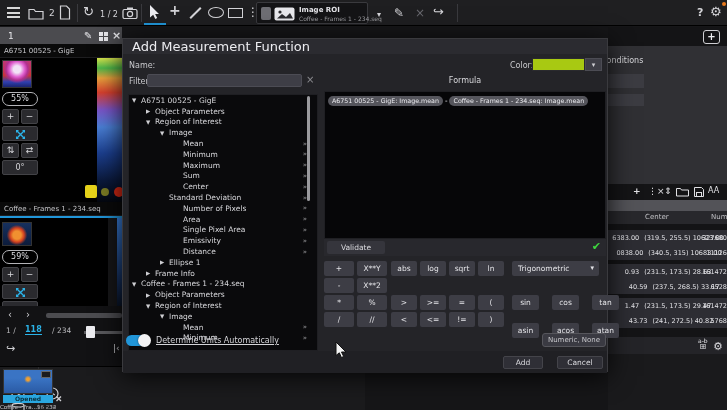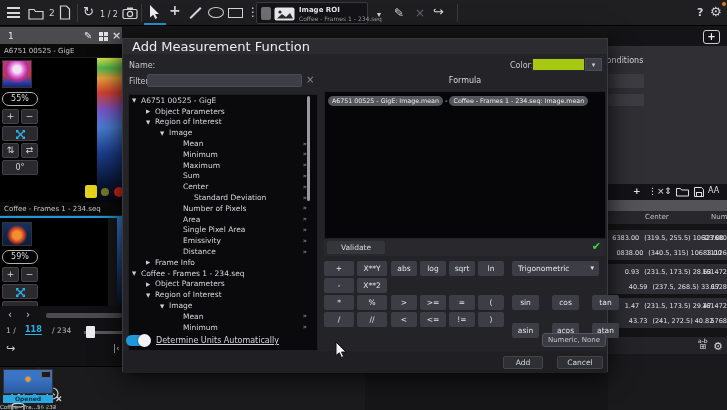--- a/index.html
+++ b/index.html
@@ -407,21 +407,21 @@
         <div class="trow" style="padding-left: 45px;">
           <span class="arr"></span>
           <span>Sum</span>
           <span class="chev">»</span>
         </div>
         <div class="trow" style="padding-left: 45px;">
           <span class="arr"></span>
           <span>Center</span>
           <span class="chev">»</span>
         </div>
-        <div class="trow" style="padding-left: 56px;">
+        <div class="trow" style="padding-left: 31px;">
           <span class="arr"></span>
           <span>Standard Deviation</span>
           <span class="chev">»</span>
         </div>
         <div class="trow" style="padding-left: 45px;">
           <span class="arr"></span>
           <span>Number of Pixels</span>
           <span class="chev">»</span>
         </div>
         <div class="trow" style="padding-left: 45px;">
@@ -436,20 +436,25 @@
         </div>
         <div class="trow" style="padding-left: 45px;">
           <span class="arr"></span>
           <span>Emissivity</span>
           <span class="chev">»</span>
         </div>
         <div class="trow" style="padding-left: 45px;">
           <span class="arr"></span>
           <span>Distance</span>
           <span class="chev">»</span>
+        </div>
+        <div class="trow" style="padding-left: 31px;">
+          <span class="arr">▶</span>
+          <span>Ellipse 1</span>
+          <span class="chev hid"></span>
         </div>
         <div class="trow" style="padding-left: 17px;">
           <span class="arr">▶</span>
           <span>Frame Info</span>
           <span class="chev hid"></span>
         </div>
         <div class="trow" style="padding-left: 3px;">
           <span class="arr">▼</span>
           <span>Coffee - Frames 1 - 234.seq</span>
           <span class="chev hid"></span>

